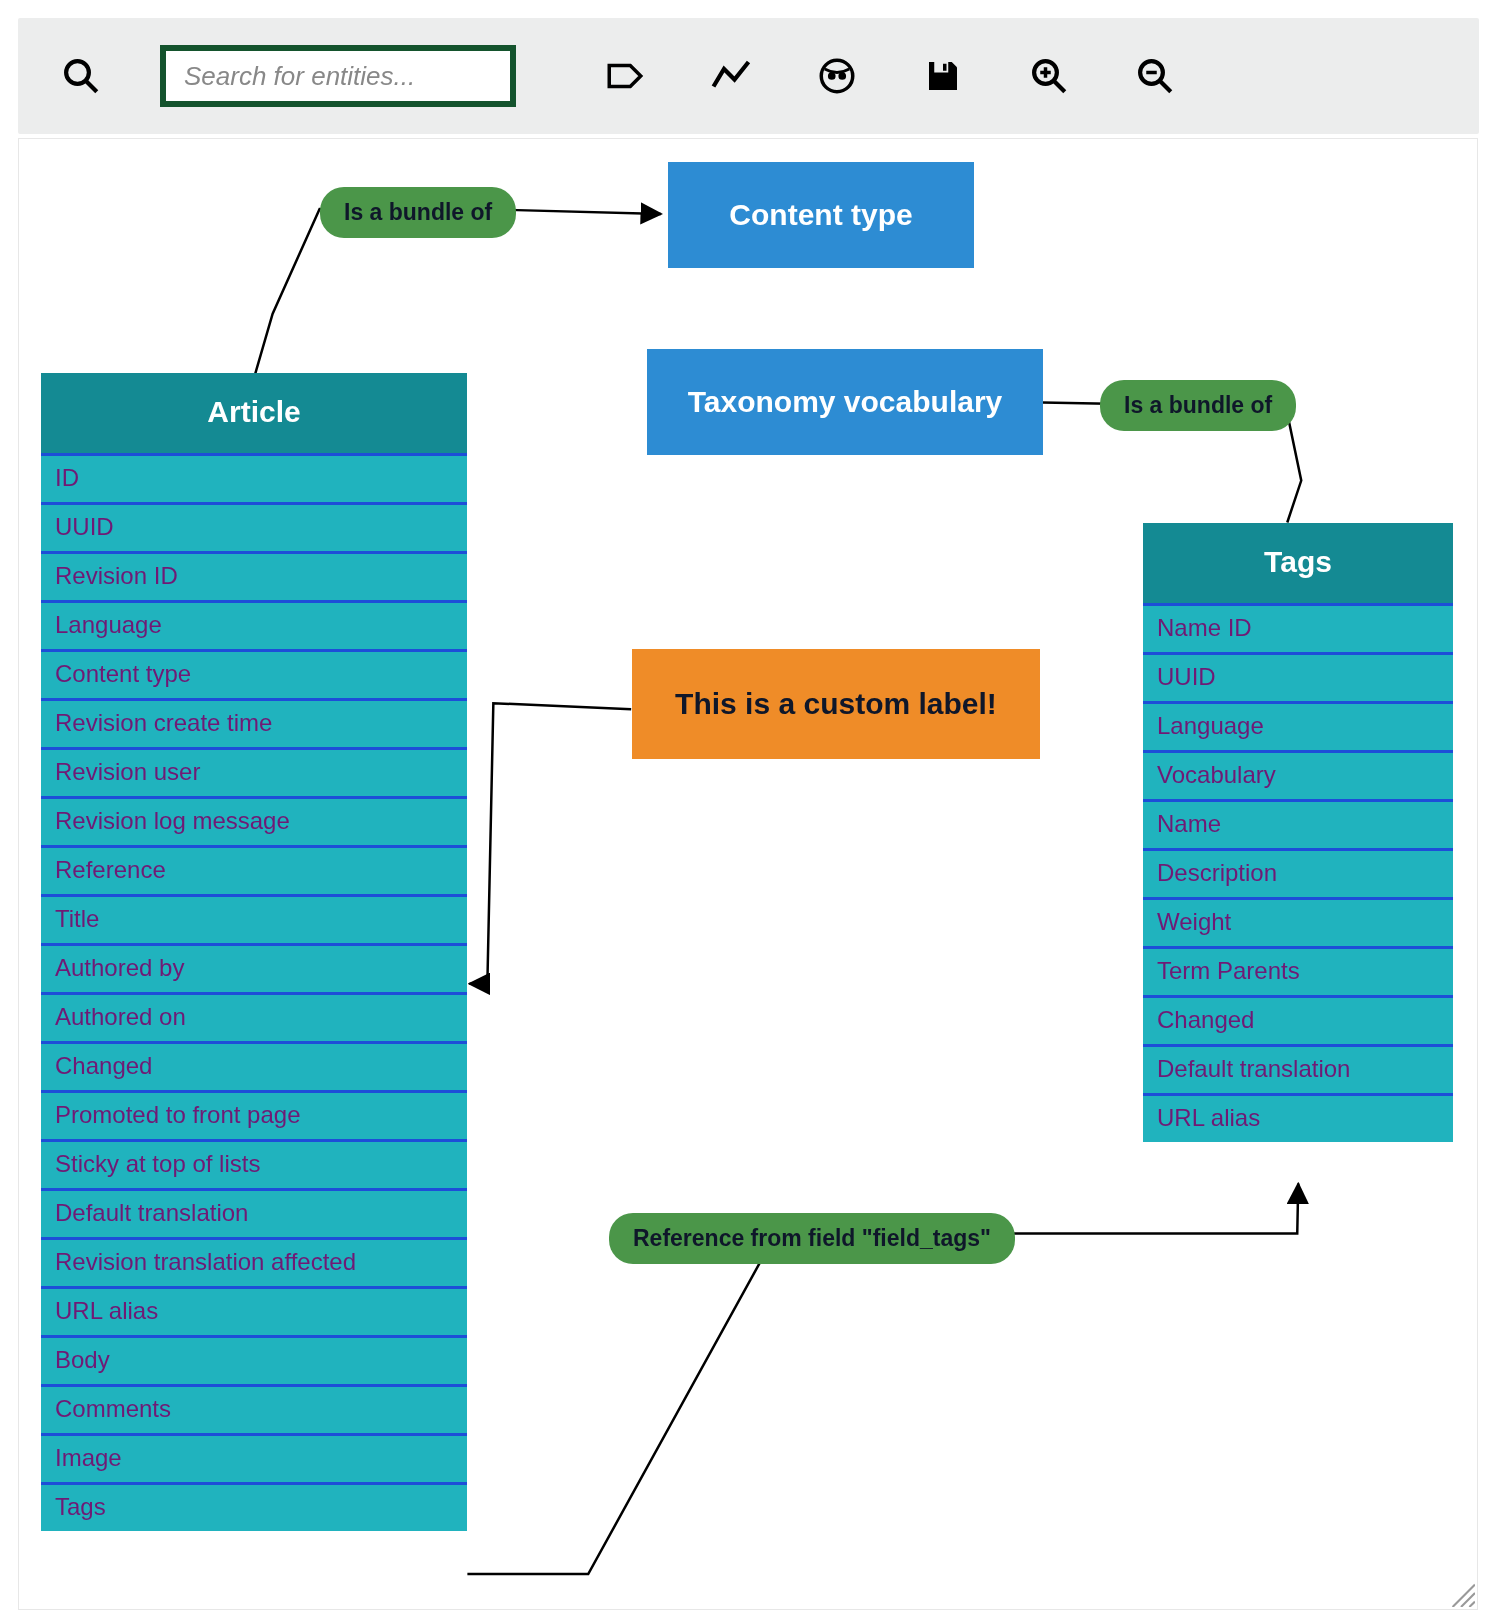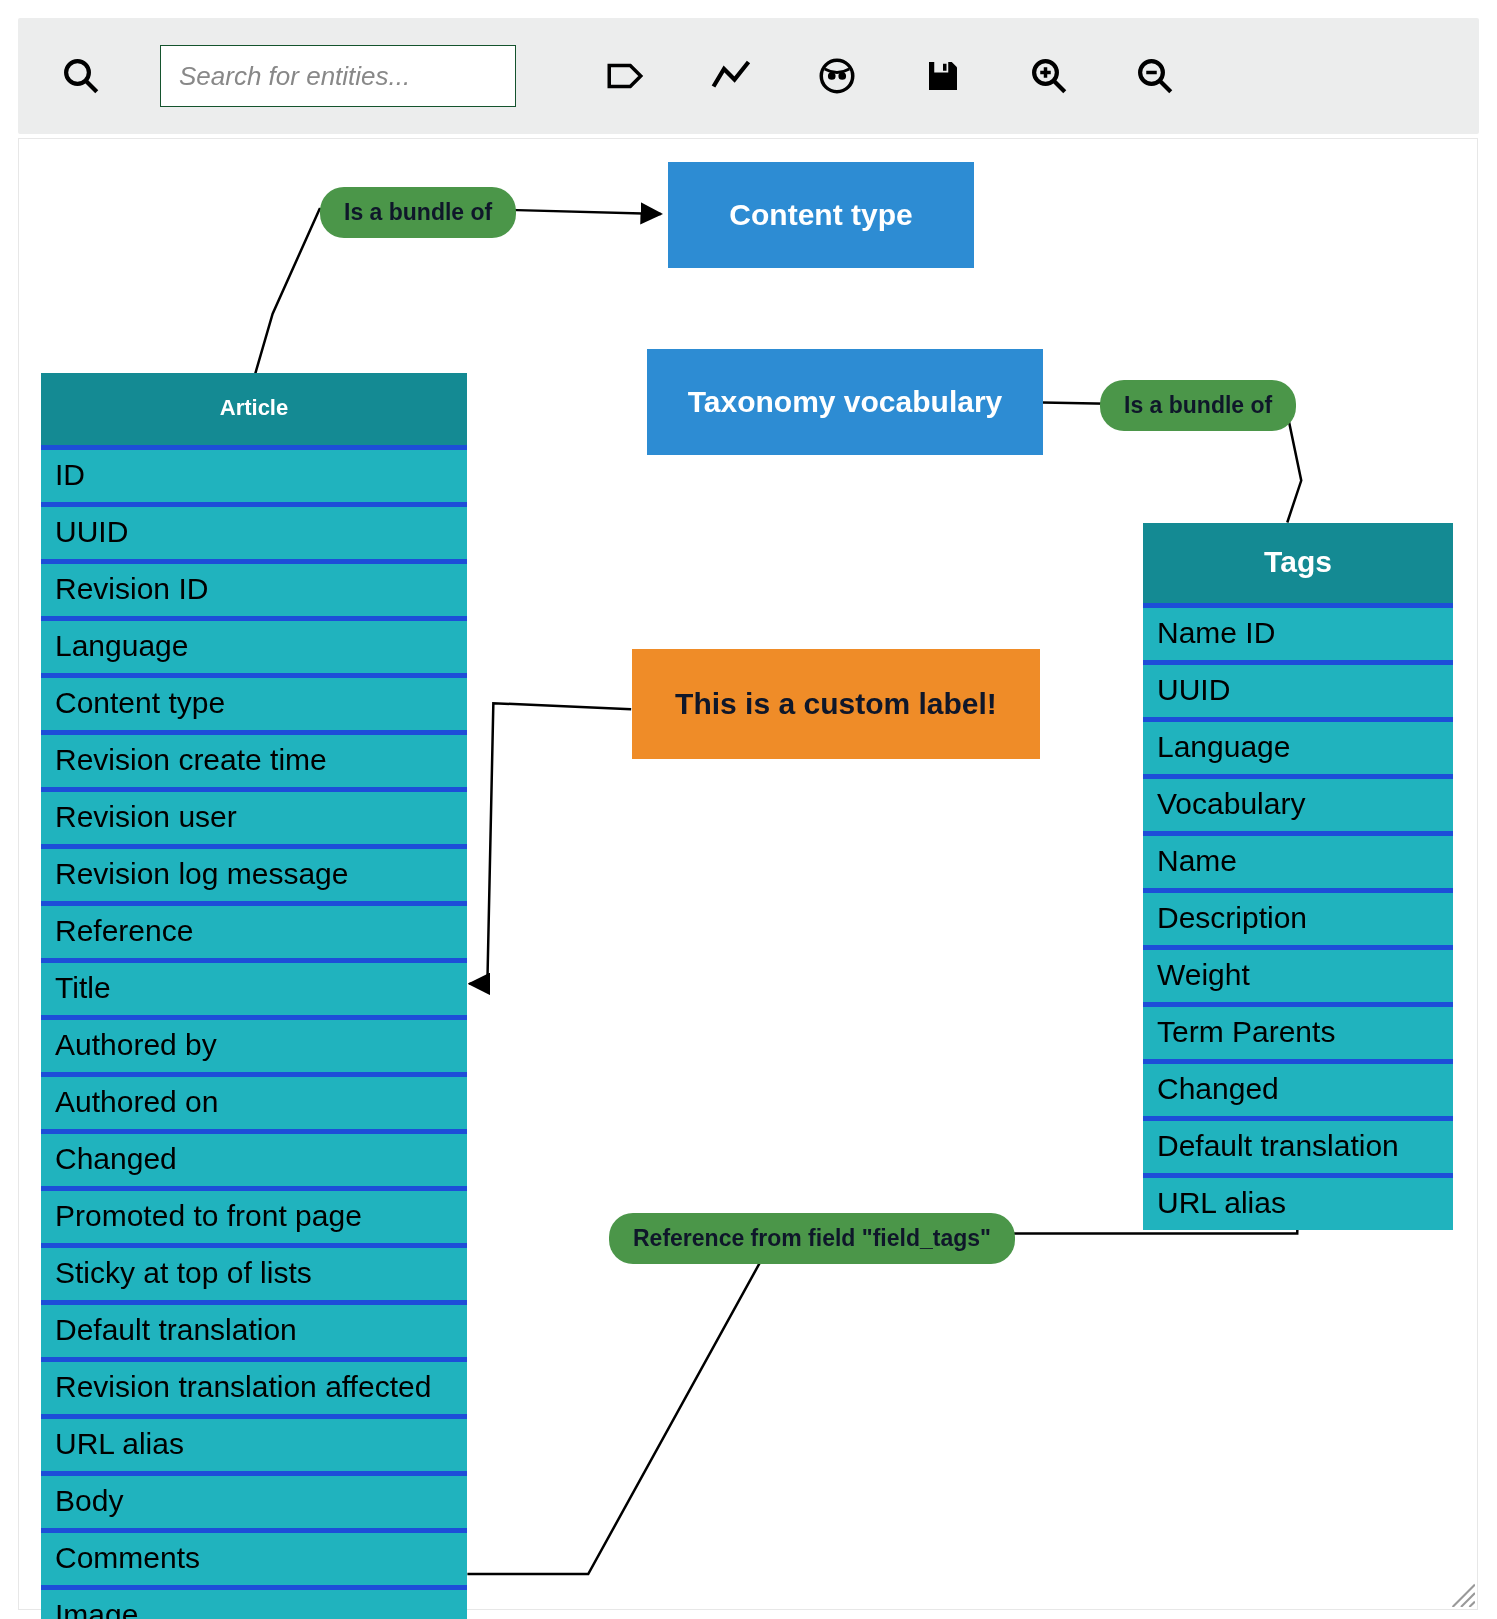--- a/index.html
+++ b/index.html
@@ -12,21 +12,21 @@
     height: 116px;
     display: flex;
     align-items: center;
     gap: 58px;
     padding-left: 42px;
     border-radius: 2px;
   }
   .toolbar .search-input {
     width: 356px;
     height: 62px;
-    border: 1px solid #14532d;
+    border: 6px solid #14532d;
     background: #fff;
     font-size: 26px;
     padding: 0 18px;
     font-style: italic;
     color: #444;
   }
   .toolbar .search-input::placeholder { color: #888; font-style: italic; }
   .tool-icon { width: 42px; height: 42px; display: flex; align-items: center; justify-content: center; cursor: pointer; color: #000; }
   .tool-icon svg { width: 42px; height: 42px; }
   .toolbar-icons { display: flex; gap: 64px; margin-left: 30px; align-items: center; }
@@ -51,30 +51,30 @@
   .entity {
     position: absolute;
     width: 426px;
     background: #1cb0bb;
     color: #fff;
   }
   .entity .entity-header {
     background: #148a93;
     color: #fff;
     font-weight: 700;
-    font-size: 22px;
+    font-size: 30px;
     text-align: center;
     padding: 22px 8px 24px;
   }
   .entity .entity-field {
     background: #20b3be;
-    color: #000000;
-    font-size: 30px;
+    color: #701a75;
+    font-size: 24px;
     padding: 8px 14px 10px;
-    border-top: 5px solid #1d4ed8;
+    border-top: 3px solid #1d4ed8;
   }
   .tags-entity { width: 310px; }
   .tags-entity .entity-header { padding: 22px 8px 24px; font-size: 30px; }
 
   
   .type-node {
     position: absolute;
     background: #2d8cd3;
     color: #fff;
     font-weight: 700;

